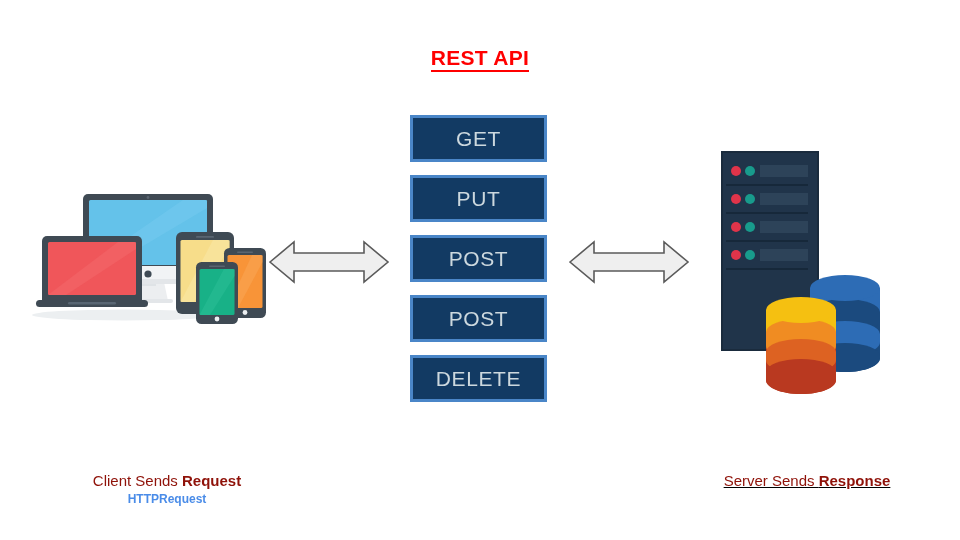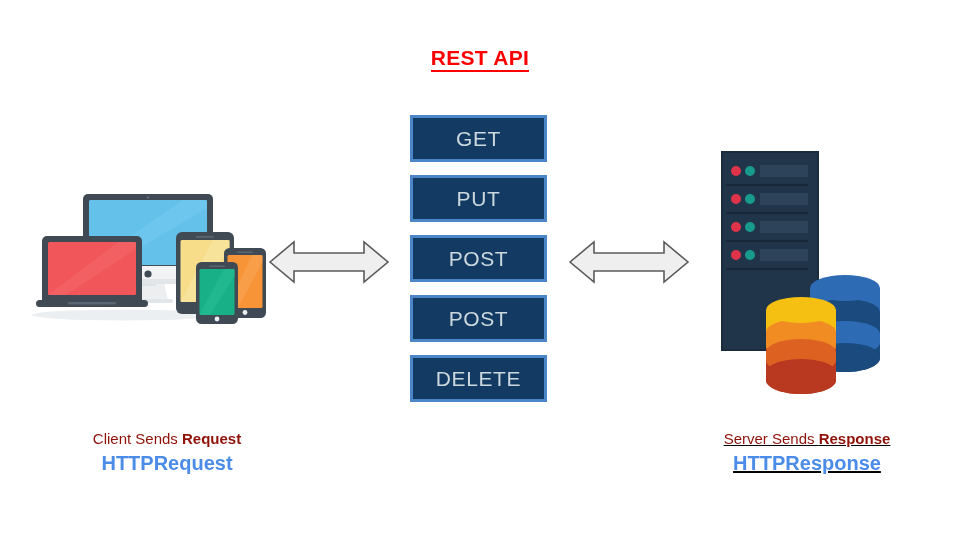--- a/index.html
+++ b/index.html
@@ -89,33 +89,34 @@
     top: 142px;
     width: 198px;
     height: 258px;
   }
 
   
   .caption {
     position: absolute;
     text-align: center;
     line-height: 1.42;
+    margin-top: 42px;
   }
   .cap-line1 {
     font-size: 15px;
     color: #8f1209;
     font-weight: normal;
     white-space: nowrap;
   }
   .cap-line1 b {
     font-weight: bold;
     color: #8f1209;
   }
   .cap-line2 {
-    font-size: 20px;
+    font-size: 12px;
     font-weight: bold;
     color: #4a8ce8;
     white-space: nowrap;
   }
   #caption-client { left: 17px;  top: 428px; width: 300px; }
   #caption-center { left: 378px; top: 452px; width: 200px; }
   #caption-server { left: 657px; top: 428px; width: 300px; text-decoration: underline; }
 </style>
 </head>
 <body>
@@ -263,16 +264,15 @@
   </div>
 
   <div class="caption" id="caption-client">
     <div class="cap-line1"><span>Client Sends </span><b>Request</b></div>
     <div class="cap-line2">HTTPRequest</div>
   </div>
 
 
   <div class="caption" id="caption-server">
     <div class="cap-line1"><span>Server Sends </span><b>Response</b></div>
-    <div class="cap-line2">HTTPResponse</div>
   </div>
 
 </div>
 
 </body></html>

